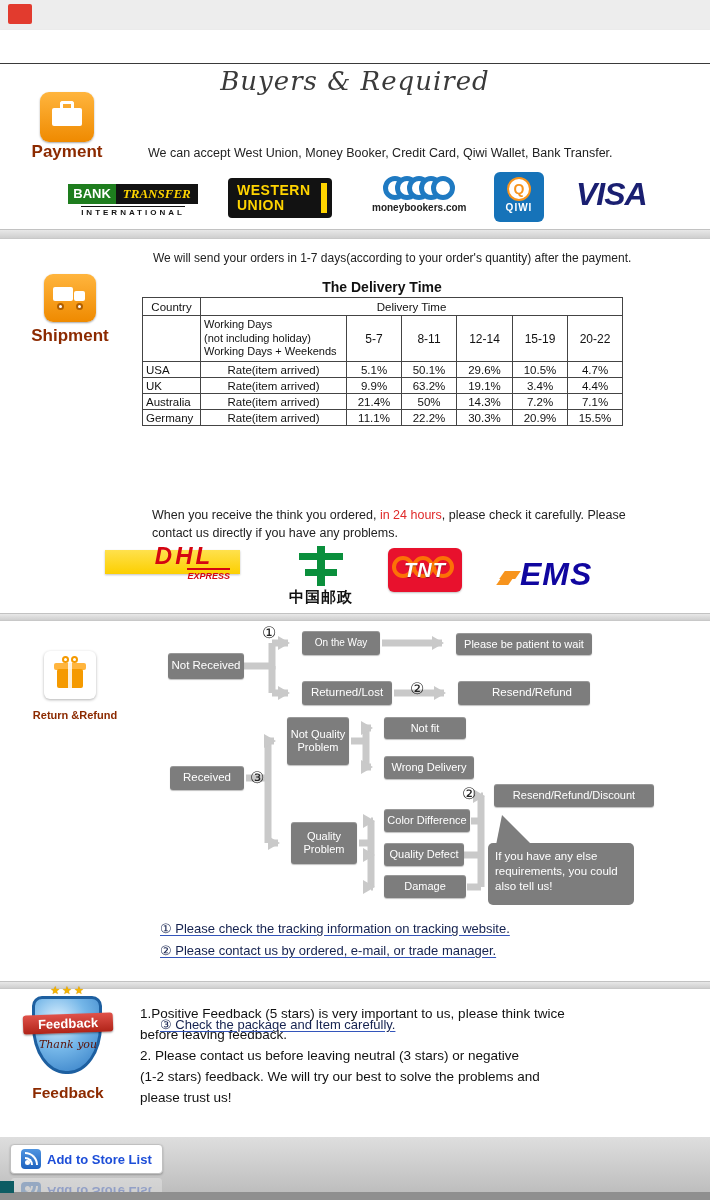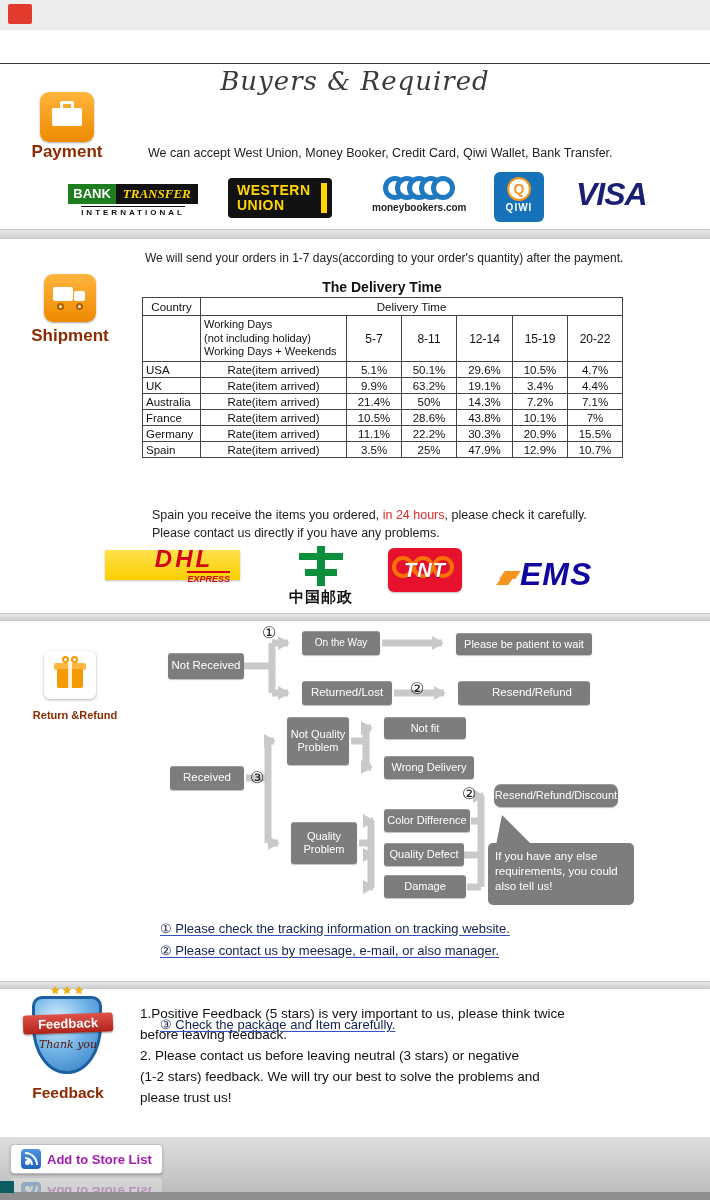--- a/index.html
+++ b/index.html
@@ -44,42 +44,42 @@
   .mb .cap { font-size:10px; font-weight:bold; color:#222; margin-top:2px; }
 
   .qiwi { width:50px; height:50px; background:#1673b9; border-radius:6px; text-align:center; }
   .qiwi .circ { width:24px; height:24px; background:#fff; border:2px solid #f7941d; border-radius:50%; margin:5px auto 0; font-weight:bold; font-size:14px; color:#f7941d; line-height:20px; }
   .qiwi .t { color:#fff; font-weight:bold; font-size:10px; margin-top:1px; letter-spacing:1px; }
 
   .visa { font-style:italic; font-weight:bold; font-size:32px; color:#1a1f71; letter-spacing:-1px; }
 
   .divider { left:0; width:710px; background:linear-gradient(180deg,#e8e8e8,#cfcfcf); border-top:1px solid #c2c2c2; border-bottom:1px solid #c8c8c8; }
 
-  #ship-intro { left:145px; top:187px; width:540px; font-size:12px; white-space:nowrap; }
+  #ship-intro { left:153px; top:187px; width:540px; font-size:12px; white-space:nowrap; }
 
   
   .truck-body { position:absolute; left:9px; top:13px; width:20px; height:14px; background:#fff; border-radius:2px; }
   .truck-cab { position:absolute; left:30px; top:17px; width:11px; height:10px; background:#fff; border-radius:2px; }
   .truck-w1,.truck-w2 { position:absolute; top:29px; width:7px; height:7px; background:#fff; border-radius:50%; border:2px solid #b05f00; }
   .truck-w1 { left:13px; } .truck-w2 { left:32px; }
 
   #table-title { left:142px; top:215px; width:480px; text-align:center; font-weight:bold; font-size:14px; color:#111; }
   #delivery-table { left:142px; top:233px; width:480px; border-collapse:collapse; table-layout:fixed; font-size:11.5px; color:#111; }
   #delivery-table td, #delivery-table th { border:1px solid #444; padding:1px 2px; font-weight:normal; }
   #delivery-table .ctr { text-align:center; }
   #delivery-table .sub { font-size:11px; white-space:pre-line; line-height:1.25; padding-left:3px; }
   #delivery-table .rng { text-align:center; font-size:12px; }
   #delivery-table .cty { padding-left:3px; }
   #delivery-table tr.data td { height:16px; }
 
   #receive-note { left:152px; top:442px; width:475px; font-size:12.5px; line-height:1.45; }
   .hl { color:var(--highlight,#e02a2a); }
 
   
-  .dhl { left:105px; top:486px; width:135px; height:30px; background:linear-gradient(180deg,#ffe14d,#fccf00); display:flex; flex-direction:column; align-items:center; justify-content:center; box-shadow:0 1px 2px rgba(0,0,0,.25);padding-left:23px; }
+  .dhl { left:105px; top:486px; width:135px; height:24px; background:linear-gradient(180deg,#ffe14d,#fccf00); display:flex; flex-direction:column; align-items:center; justify-content:center; box-shadow:0 1px 2px rgba(0,0,0,.25);padding-left:23px; }
   .dhl .t { font-style:italic; font-weight:bold; font-size:24px; color:#d40511; letter-spacing:3px; line-height:1; }
   .dhl .e { align-self:flex-end; font-style:italic; font-weight:bold; font-size:9px; color:#d40511; margin:0 10px 0 0; border-top:2px solid #d40511; padding-top:1px; }
 
   .cp { left:283px; top:482px; width:76px; text-align:center; }
   .cp-emblem { position:relative; width:44px; height:40px; margin:0 auto; }
   .cp-emblem div { position:absolute; background:#0a8f3c; }
   .cp-v { left:18px; top:0; width:8px; height:40px; }
   .cp-h1 { left:0; top:7px; width:44px; height:7px; }
   .cp-h2 { left:6px; top:23px; width:32px; height:7px; }
   .cp .cap { font-size:15px; font-weight:bold; color:#111; margin-top:2px; letter-spacing:1px; }
@@ -115,21 +115,21 @@
   .fb-stars { position:absolute; left:0; top:-2px; width:100%; text-align:center; color:#f5b301; font-size:11px; letter-spacing:2px; text-shadow:0 0 1px #b8860b; }
   .fb-banner { position:absolute; left:-3px; top:28px; width:90px; background:linear-gradient(#e0524a,#b02318); color:#fff; font-weight:bold; font-size:13px; text-align:center; padding:2px 0; border-radius:3px; box-shadow:0 1px 2px rgba(0,0,0,.4); transform:rotate(-2deg); }
   .fb-thank { position:absolute; left:0; top:52px; width:100%; text-align:center; font-family:"DejaVu Serif",serif; font-style:italic; font-size:11px; color:#5a1208; }
   #feedback-label { left:26px; top:1020px; width:84px; }
   #feedback-text { left:140px; top:940px; width:530px; font-size:13.5px; line-height:1.55; color:#111; }
   .preline { white-space:pre-line; }
 
   
   #footer { position:absolute; left:0; top:1137px; width:710px; height:63px; background:linear-gradient(180deg,#dedede,#b9b9b9); }
   .store-btn { position:absolute; left:10px; top:7px; height:30px; background:#fff; border:1px solid #c0c0c0; border-radius:4px; display:flex; align-items:center; gap:6px; padding:0 10px; box-shadow:0 1px 2px rgba(0,0,0,.25); }
-  .store-btn .lbl { font-weight:bold; font-size:13px; color:#a21caf; white-space:nowrap; }
+  .store-btn .lbl { font-weight:bold; font-size:13px; color:#1d4ed8; white-space:nowrap; }
   .rss { width:20px; height:20px; background:linear-gradient(#4f94e0,#1e63c0); border-radius:4px; position:relative; flex:0 0 auto; }
   .rss .dot { position:absolute; left:4px; bottom:4px; width:5px; height:5px; background:#fff; border-radius:50%; }
   .rss .a1 { position:absolute; left:4px; bottom:4px; width:8px; height:8px; border:2px solid #fff; border-left:none; border-bottom:none; border-radius:0 100% 0 0; }
   .rss .a2 { position:absolute; left:4px; bottom:4px; width:13px; height:13px; border:2px solid #fff; border-left:none; border-bottom:none; border-radius:0 100% 0 0; }
   .reflect { position:absolute; left:10px; top:40px; transform:scaleY(-1); opacity:.28; }
   .reflect .store-btn { position:static; box-shadow:none; }
   #footer .strip { position:absolute; left:0; bottom:0; width:710px; height:8px; background:#8f8f8f; }
   #footer .teal { position:absolute; left:0; bottom:7px; width:14px; height:12px; background:#0d5c63; }
 
   
@@ -254,51 +254,33 @@
     <tr class="data">
       <td class="cty">Australia</td>
       <td class="ctr">Rate(item arrived)</td>
       <td class="ctr">21.4%</td>
       <td class="ctr">50%</td>
       <td class="ctr">14.3%</td>
       <td class="ctr">7.2%</td>
       <td class="ctr">7.1%</td>
     </tr>
     <tr class="data">
-      <td class="cty">France</td>
-      <td class="ctr">Rate(item arrived)</td>
-      <td class="ctr">10.5%</td>
-      <td class="ctr">28.6%</td>
-      <td class="ctr">43.8%</td>
-      <td class="ctr">10.1%</td>
-      <td class="ctr">7%</td>
-    </tr>
-    <tr class="data">
       <td class="cty">Germany</td>
       <td class="ctr">Rate(item arrived)</td>
       <td class="ctr">11.1%</td>
       <td class="ctr">22.2%</td>
       <td class="ctr">30.3%</td>
       <td class="ctr">20.9%</td>
       <td class="ctr">15.5%</td>
     </tr>
-    <tr class="data">
-      <td class="cty">Spain</td>
-      <td class="ctr">Rate(item arrived)</td>
-      <td class="ctr">3.5%</td>
-      <td class="ctr">25%</td>
-      <td class="ctr">47.9%</td>
-      <td class="ctr">12.9%</td>
-      <td class="ctr">10.7%</td>
-    </tr>
   </tbody>
     </table>
 
   <div id="receive-note" class="abs">
-    <span>Spain you receive the items you ordered, </span><span class="hl">in 24 hours</span><span>, please check it carefully. Please contact us directly if you have any problems.</span>
+    <span>When you receive the think you ordered, </span><span class="hl">in 24 hours</span><span>, please check it carefully. Please contact us directly if you have any problems.</span>
   </div>
 
   <div class="dhl abs">
     <div class="t">DHL</div>
     <div class="e">EXPRESS</div>
   </div>
   <div class="cp abs">
     <div class="cp-emblem">
       <div class="cp-v"></div>
         <div class="cp-h1"></div>
@@ -375,29 +357,29 @@
     <div class="flowbox" style="left:170px; top:145px; width:74px; height:24px; font-size:11.5px;">Received</div>
     <div class="cnum" style="left:250px; top:147px;">③</div>
     <div class="flowbox" style="left:287px; top:96px; width:62px; height:48px;">Not Quality Problem</div>
     <div class="flowbox" style="left:384px; top:96px; width:82px; height:22px;">Not fit</div>
     <div class="flowbox" style="left:384px; top:135px; width:90px; height:23px;">Wrong Delivery</div>
     <div class="flowbox" style="left:291px; top:201px; width:66px; height:42px;">Quality Problem</div>
     <div class="flowbox" style="left:384px; top:188px; width:86px; height:23px;">Color Difference</div>
     <div class="flowbox" style="left:384px; top:222px; width:80px; height:23px;">Quality Defect</div>
     <div class="flowbox" style="left:384px; top:254px; width:82px; height:23px;">Damage</div>
     <div class="cnum" style="left:462px; top:163px;">②</div>
-    <div class="flowbox" style="left:494px; top:163px; width:124px; height:23px;border-radius:7px;">Resend/Refund/Discount</div>
+    <div class="flowbox" style="left:494px; top:163px; width:160px; height:23px;">Resend/Refund/Discount</div>
 
     <div class="bubble">
       <div class="tail"></div>
       <span>If you have any else requirements, you could also tell us!</span>
     </div>
 
     <div class="note" style="top:300px;">① Please check the tracking information on tracking website.</div>
-    <div class="note" style="top:322px;">② Please contact us by meesage, e-mail, or also manager.</div>
+    <div class="note" style="top:322px;">② Please contact us by ordered, e-mail, or trade manager.</div>
     <div class="note" style="top:348px;margin-top:48px;">③ Check the package and Item carefully.</div>
   </div>
 
   <div class="divider abs" style="top:917px; height:8px;"></div>
 
   <div class="fb-badge abs">
     <div class="shield"></div>
     <div class="fb-stars">★★★</div>
     <div class="fb-banner">Feedback</div>
     <div class="fb-thank">Thank you</div>

